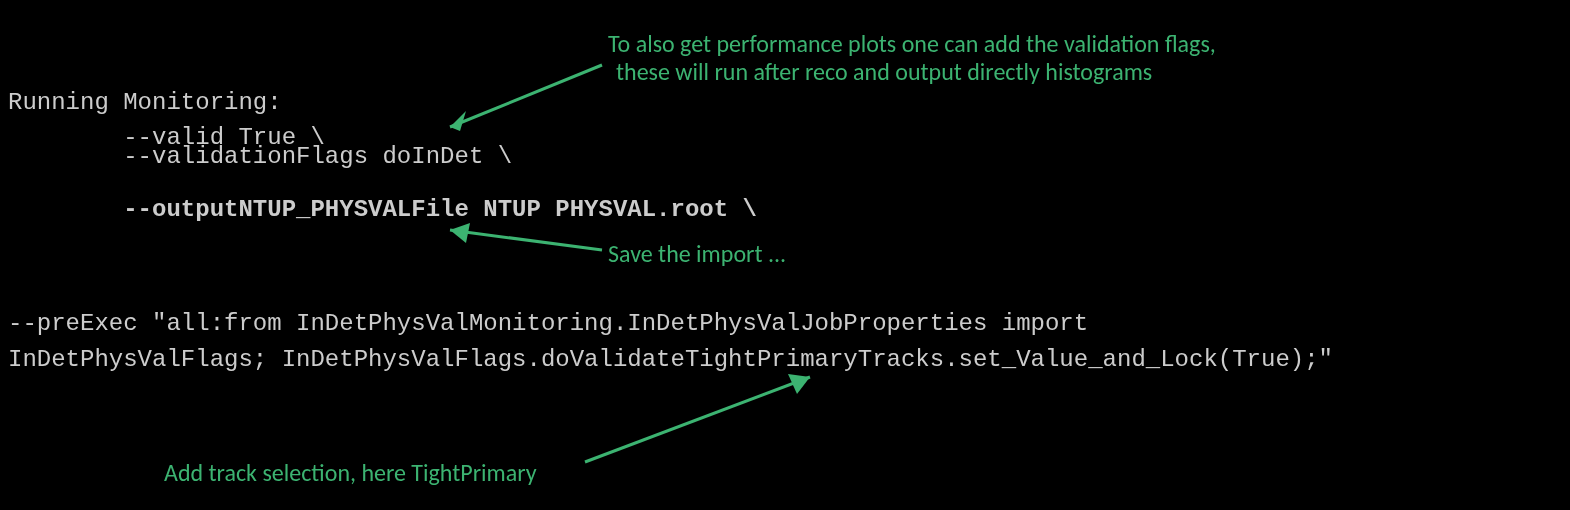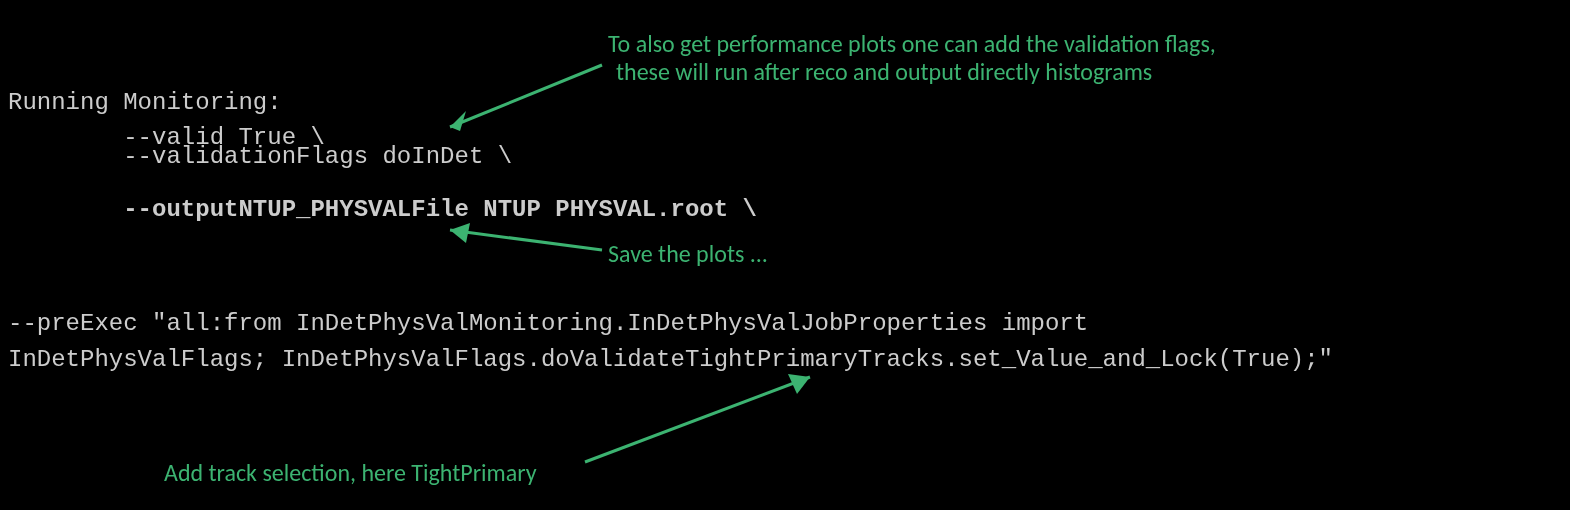--- a/index.html
+++ b/index.html
@@ -49,21 +49,21 @@
 
 <div class="code-text" style="left:8px; top:192px;font-weight:bold;">        --outputNTUP_PHYSVALFile NTUP PHYSVAL.root \</div>
 
 <div class="code-text" style="left:8px; top:306px;">--preExec "all:from InDetPhysValMonitoring.InDetPhysValJobProperties import</div>
 
 <div class="code-text" style="left:8px; top:342px;">InDetPhysValFlags; InDetPhysValFlags.doValidateTightPrimaryTracks.set_Value_and_Lock(True);"</div>
 
 <div class="annotation" style="left:608px; top:28px;">To also get performance plots one can add the validation flags,</div>
 <div class="annotation" style="left:608px; top:56px;margin-left:8px;">these will run after reco and output directly histograms</div>
 
-<div class="annotation" style="left:608px; top:238px;">Save the plots ...</div>
+<div class="annotation" style="left:608px; top:238px;">Save the import ...</div>
 
 <div class="annotation" style="left:152px; top:457px;margin-left:12px;">Add track selection, here TightPrimary</div>
 
 <svg class="arrow-svg" style="left:430px; top:55px; width:180px; height:90px;">
   <line class="arrow-line" x1="172" y1="10" x2="20" y2="72"></line>
   <polygon class="arrow-head" points="20,72 36,56 30,76"></polygon>
 </svg>
 
 <svg class="arrow-svg" style="left:430px; top:205px; width:180px; height:60px;">
   <line class="arrow-line" x1="172" y1="45" x2="20" y2="25"></line>

